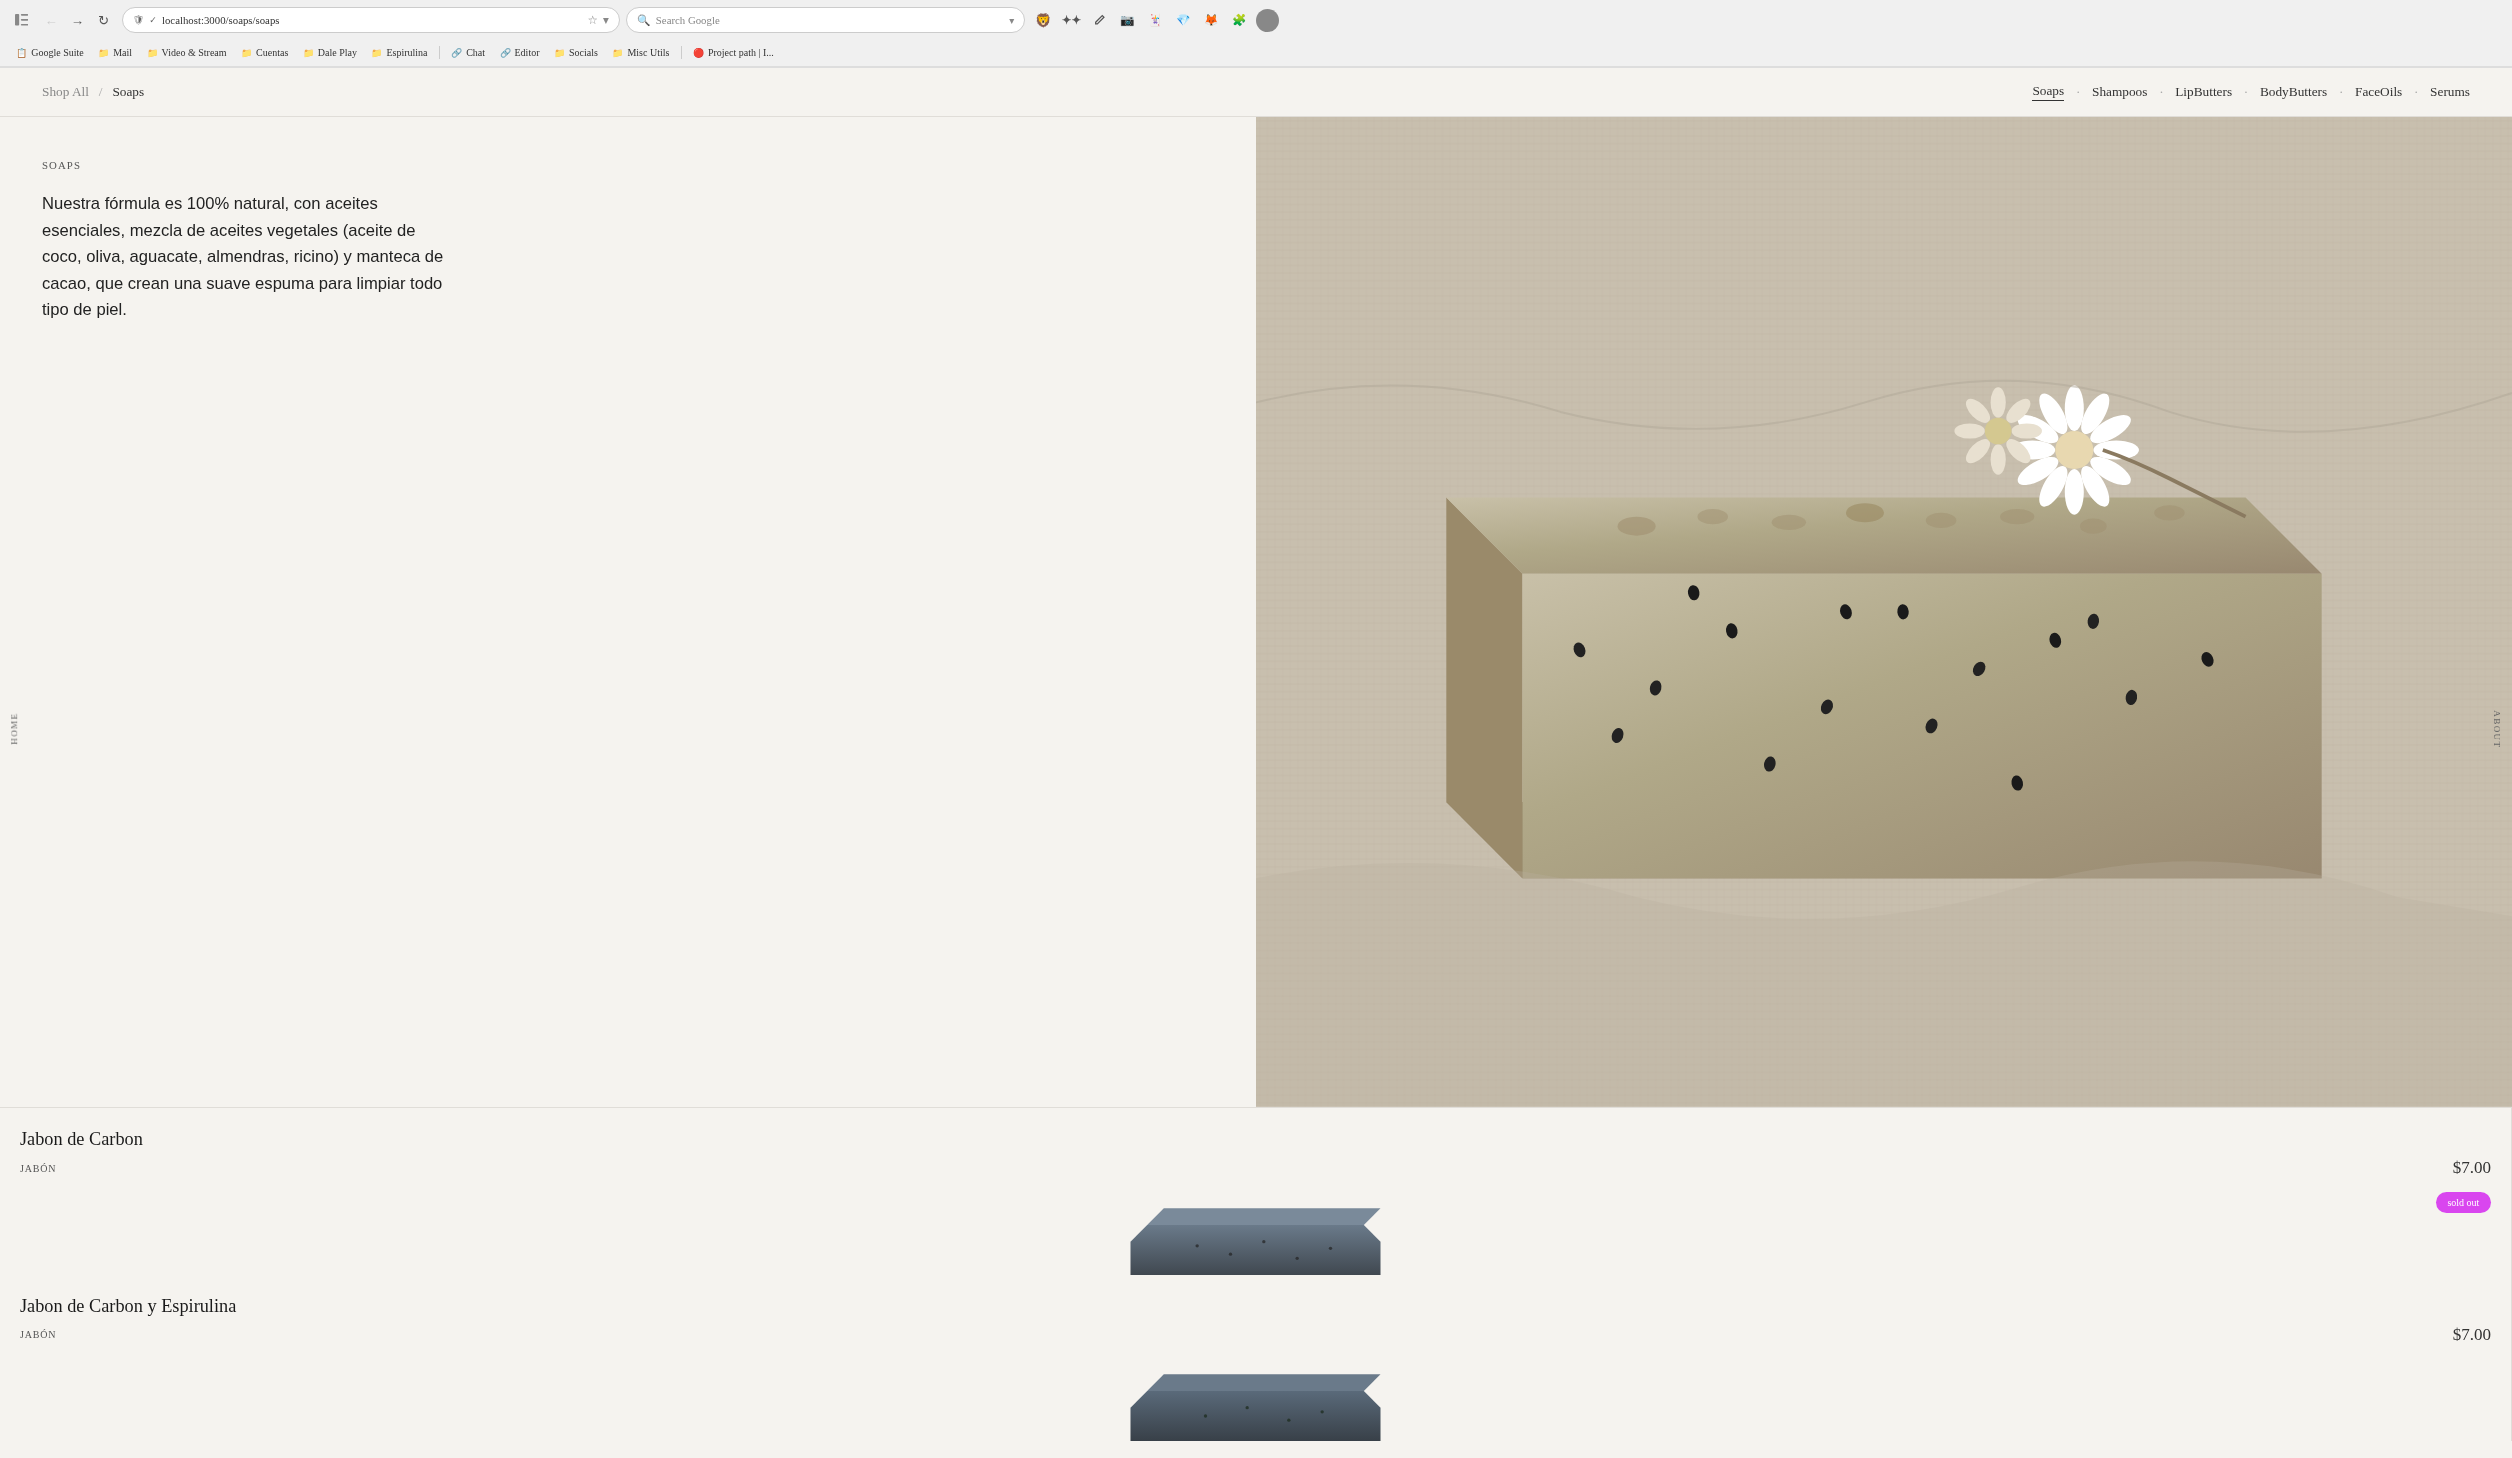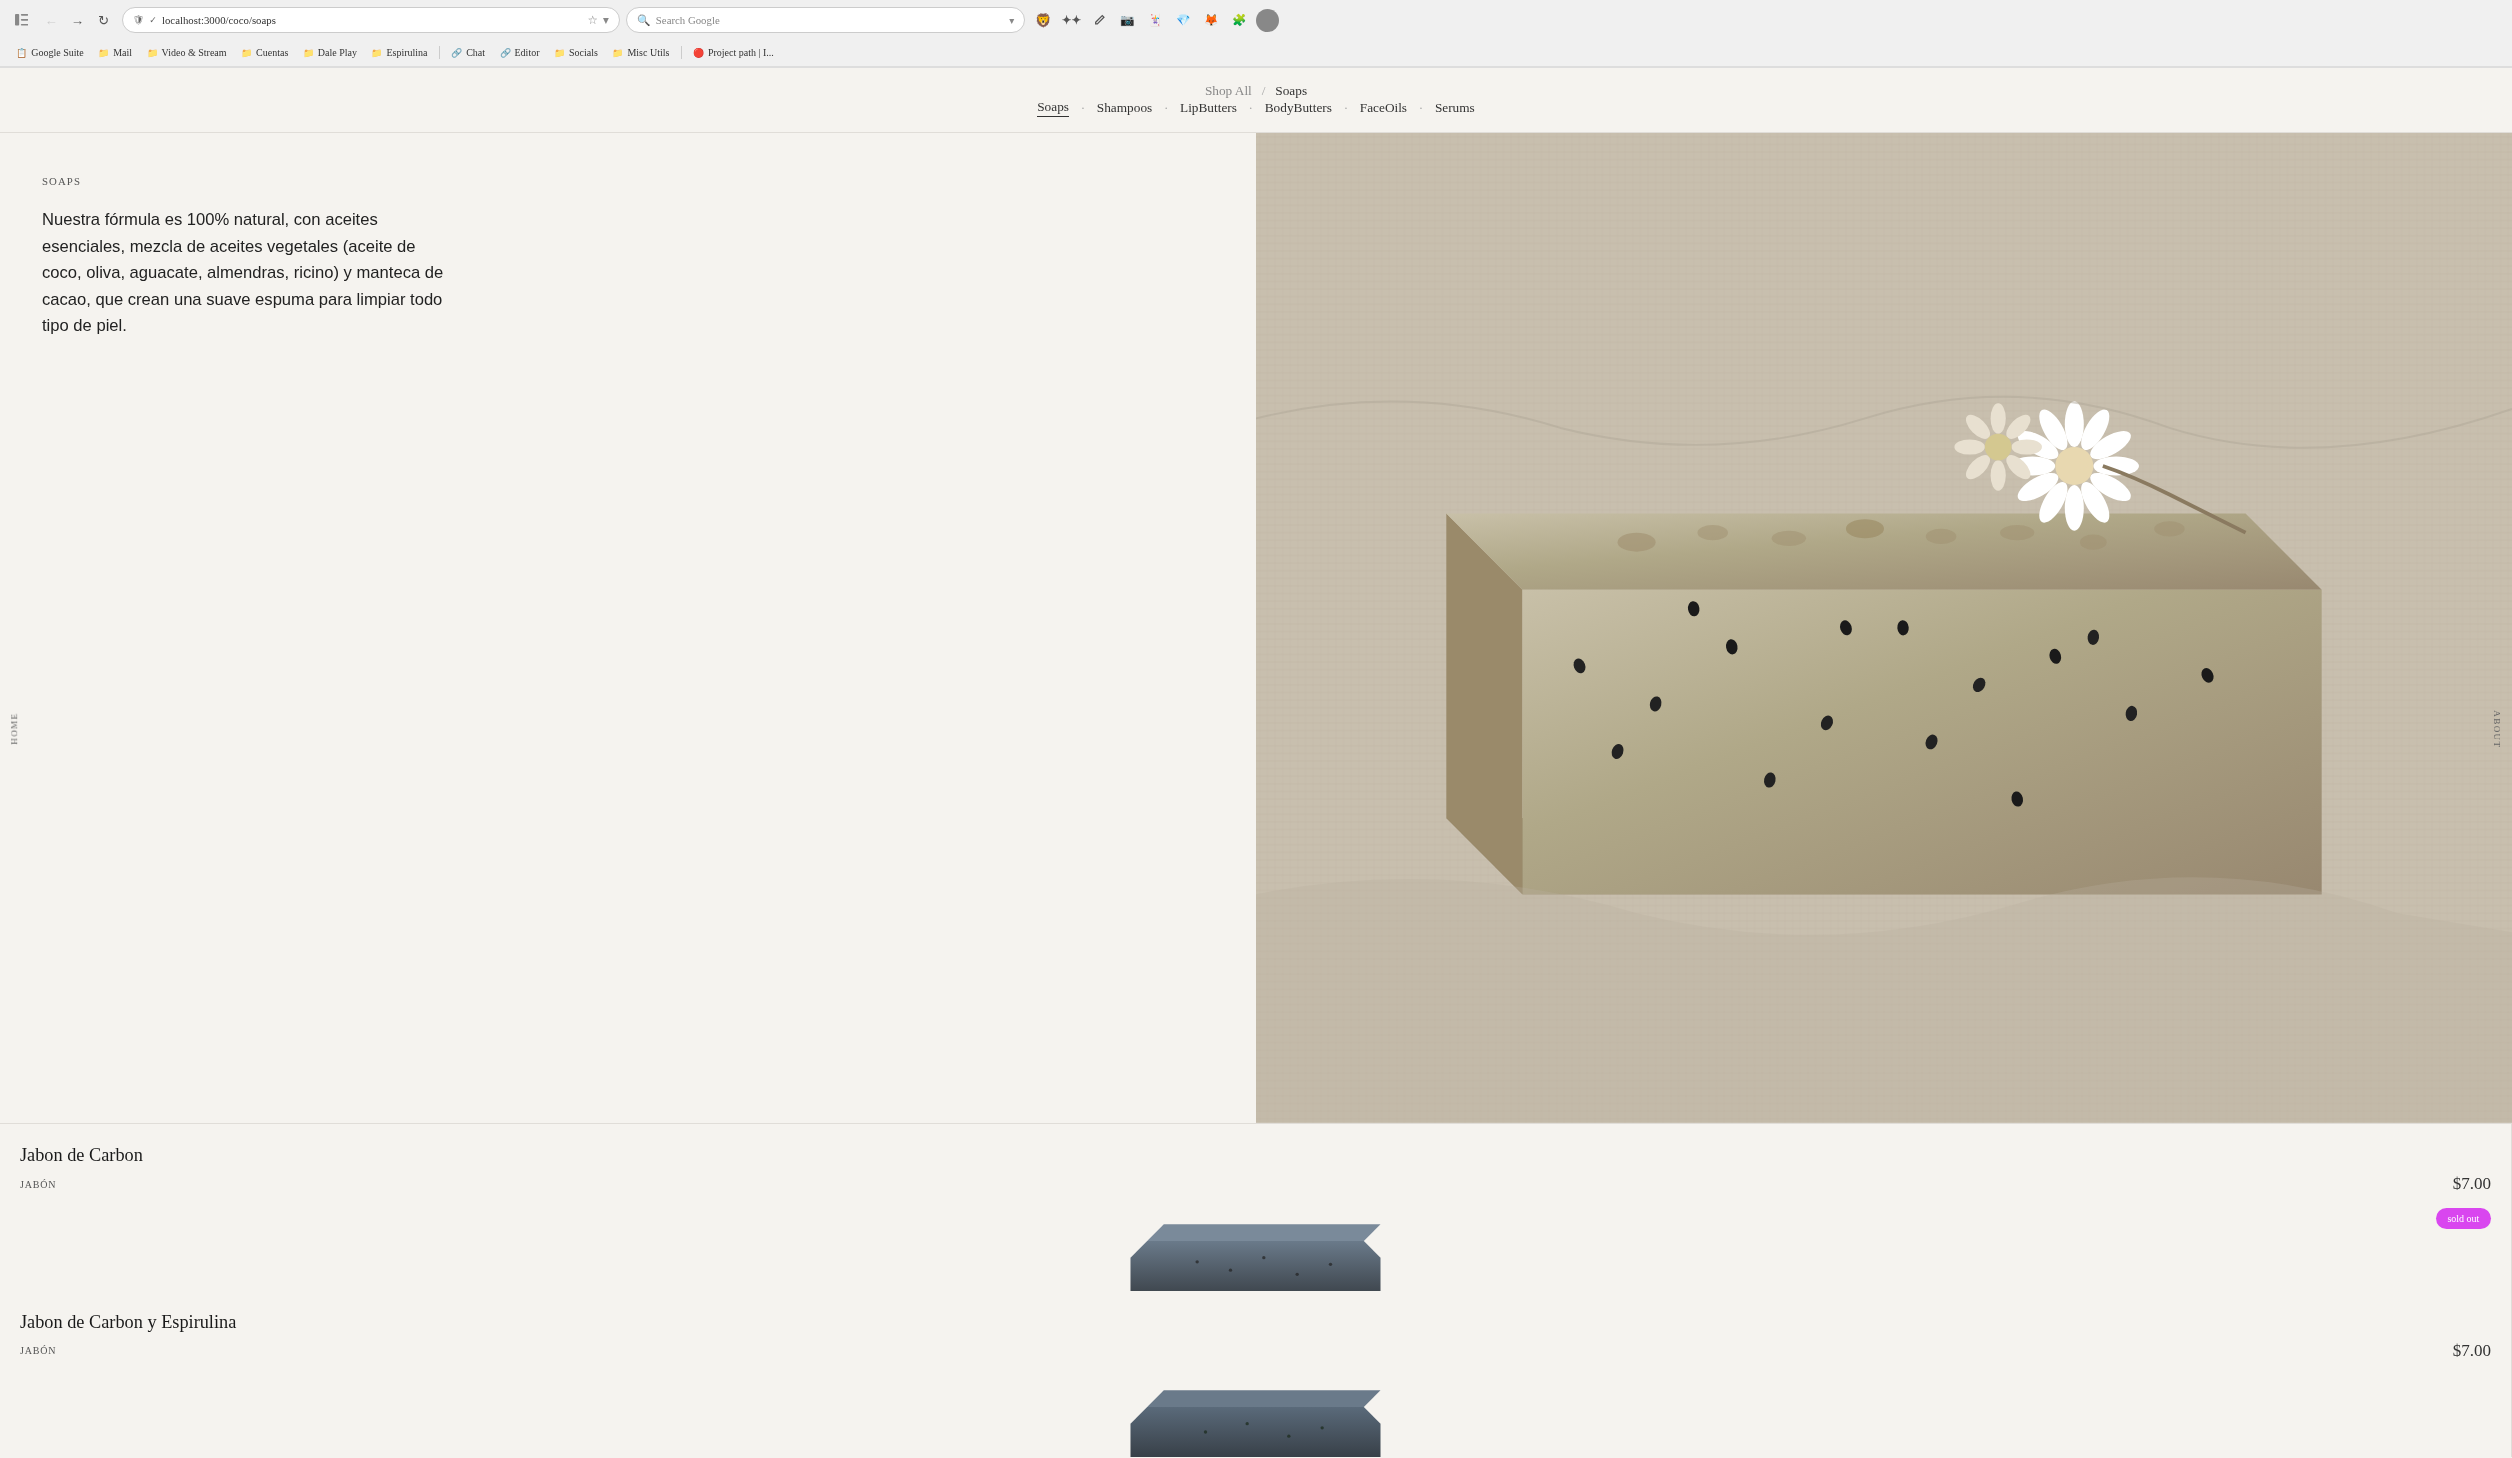--- a/index.html
+++ b/index.html
@@ -133,21 +133,20 @@
     .website { position: relative; }
 
     
     .site-nav {
       display: flex;
       align-items: center;
       justify-content: space-between;
       padding: 15px 42px;
       background: #f5f3ef;
       border-bottom: 0.8px solid #e0ddd8;
-      flex-direction: column;
     }
     .nav-left {
       display: flex;
       align-items: center;
       gap: 6.6px;
       font-size: 13.3px;
     }
     .nav-breadcrumb-link {
       color: #888;
       text-decoration: none;
@@ -301,21 +300,21 @@
       </svg>
     </button>
     <div class="browser-nav-buttons">
       <button class="browser-nav-btn disabled">←</button>
       <button class="browser-nav-btn">→</button>
       <button class="browser-nav-btn">↻</button>
     </div>
     <div class="address-bar">
       <span class="address-bar-icon">🛡</span>
       <span class="address-bar-icon">✓</span>
-      <span class="address-text">localhost:3000/coco/soaps</span>
+      <span class="address-text">localhost:3000/soaps/soaps</span>
       <span style="color:#888;font-size:11.6px;">☆</span>
       <span style="color:#888;font-size:11.6px;">▾</span>
     </div>
     <div class="search-bar">
       <span style="color:#888;font-size:10.8px;">🔍</span>
       <span style="color:#888;font-size:10.8px;">Search Google</span>
       <span style="flex:1"></span>
       <span style="color:#888;font-size:10px;">▾</span>
     </div>
     <div class="browser-icons">

